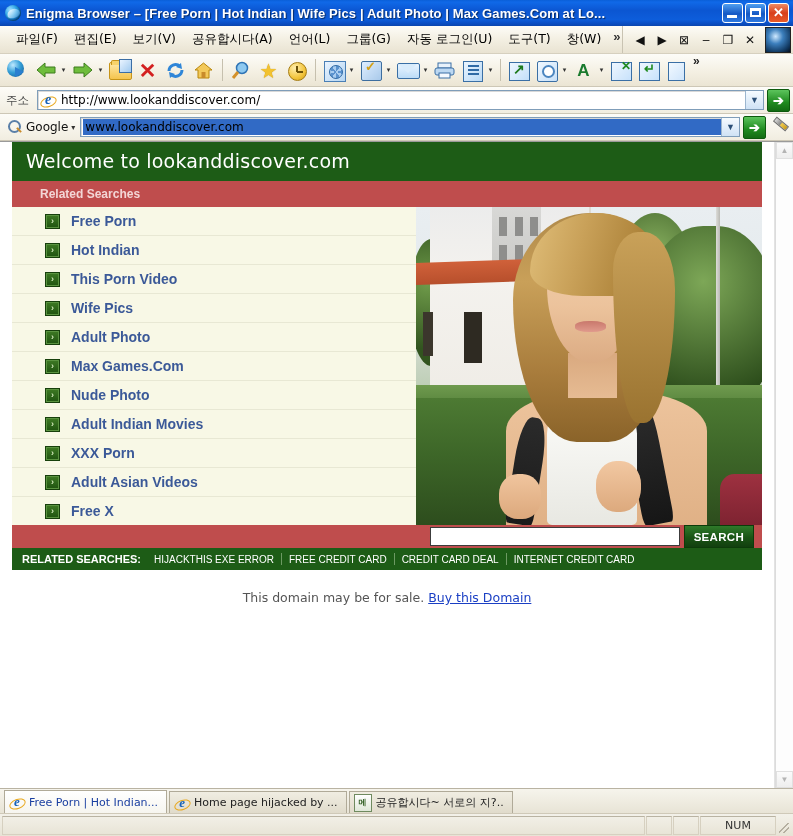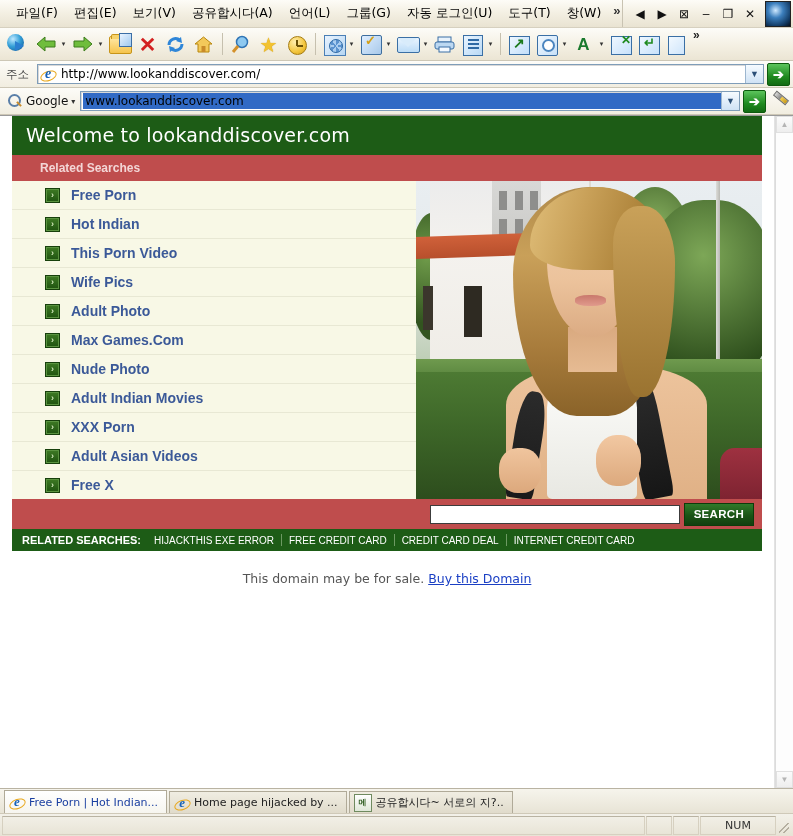--- a/index.html
+++ b/index.html
@@ -398,21 +398,21 @@
     border-radius: 40% 40% 10% 10%;}
   .ph-handL { position:absolute; left:24%; bottom:2%; width:12%; height:14%;
     background: linear-gradient(to bottom,#f0c59e,#dca87c); border-radius:45%;}
   .ph-handR { position:absolute; left:52%; bottom:4%; width:13%; height:16%;
     background: linear-gradient(to bottom,#f2c8a2,#dca97d); border-radius:45%;}
   .ph-bagR { position:absolute; right:-2%; bottom:0; width:14%; height:16%;
     background: linear-gradient(to bottom,#9e3140,#7e2331); border-radius:30% 0 0 0;}
 
   .search-row {
     background: #bf4d4d;
-    height: 30px;
+    height: 23px;
     display: flex; align-items: center; justify-content: flex-end;
     padding-right: 8px;
   }
   .search-input {
     width: 250px; height: 19px;
     background: #fff;
     border: 1px solid #3c3c3c;
     box-sizing: border-box;
     margin-right: 4px;
     font-size: 12px;
@@ -530,20 +530,32 @@
     background:
       linear-gradient(135deg, transparent 45%, #b5afa0 45%, #b5afa0 55%, transparent 55%),
       linear-gradient(135deg, transparent 70%, #b5afa0 70%, #b5afa0 80%, transparent 80%);
   }
 </style>
 </head>
 <body>
 
 <div class="window">
 
+  <div class="titlebar">
+    <div class="title-icon">
+      <div class="globe"></div>
+        <div class="swoosh"></div>
+    </div>
+    <div class="title-text">Enigma Browser – [Free Porn | Hot Indian | Wife Pics | Adult Photo | Max Games.Com at Lo...</div>
+    <div class="title-buttons">
+      <div class="tbtn min"></div>
+      <div class="tbtn max"></div>
+      <div class="tbtn close"></div>
+    </div>
+  </div>
 
   <div class="menubar">
     <div class="menu-items">
       <div class="menu-item">파일(F)</div>
       <div class="menu-item">편집(E)</div>
       <div class="menu-item">보기(V)</div>
       <div class="menu-item">공유합시다(A)</div>
       <div class="menu-item">언어(L)</div>
       <div class="menu-item">그룹(G)</div>
       <div class="menu-item">자동 로그인(U)</div>

